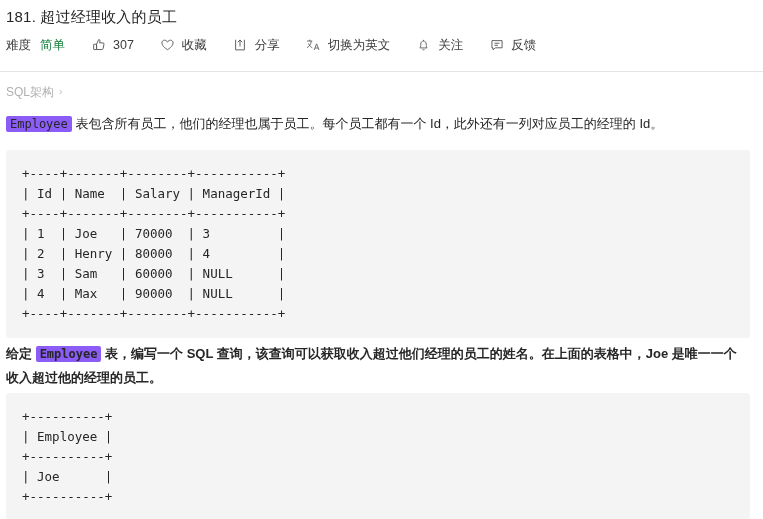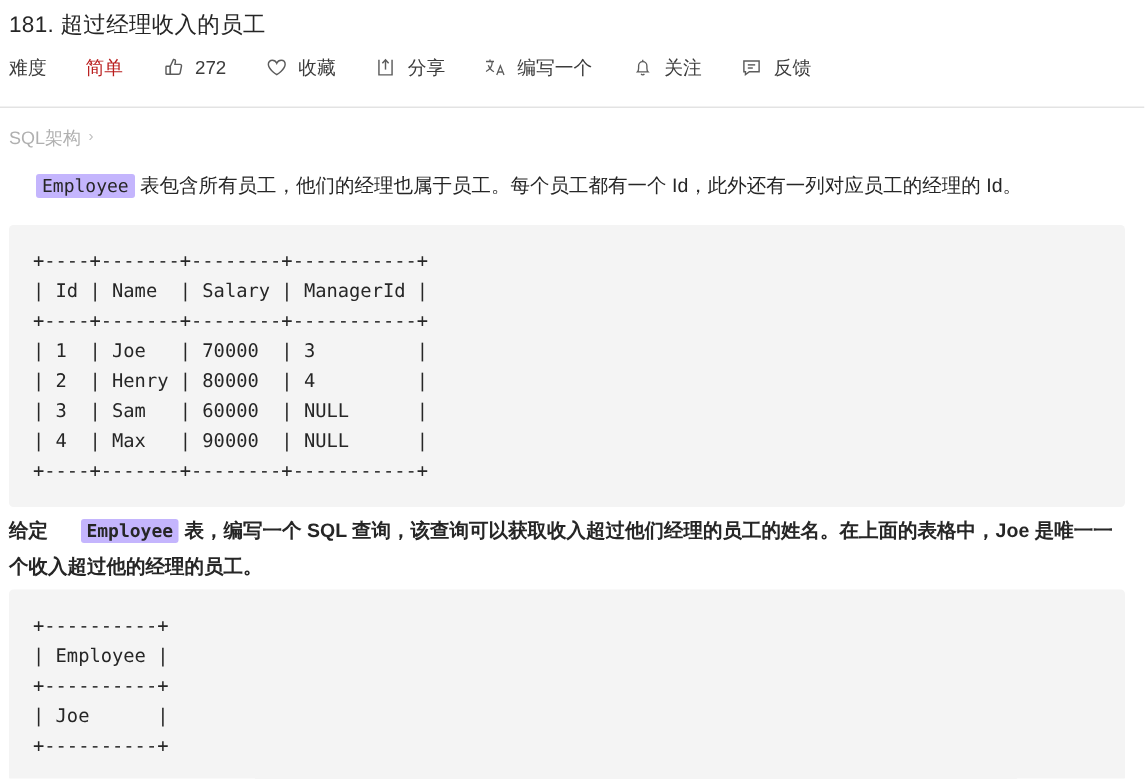--- a/index.html
+++ b/index.html
@@ -49,22 +49,22 @@
   .tb-group {
     display: flex;
     align-items: center;
     margin-right: 26px;
   }
   .tb-group:last-child { margin-right: 4px; }
   .tb-label {
     color: #3c3c3c;
   }
   .tb-diff-value {
-    color: #b91c1c;
-    margin-left: 26px;
+    color: #15803d;
+    margin-left: 9px;
   }
   .tb-icon {
     display: inline-flex;
     align-items: center;
     justify-content: center;
     width: 15px;
     height: 15px;
     margin-right: 7px;
     color: #5c5c5c;
     flex: none;
@@ -109,25 +109,24 @@
     font-size: 13px;
     line-height: 24px;
     color: #262626;
   }
   .para-1 { top: 112px; }
   .para-2 { top: 342px; font-weight: bold; }
 
   code.inline {
     font-family: "DejaVu Sans Mono", "Liberation Mono", monospace;
     font-size: 12px;
-    background: #c4b5fd;
+    background: #8b5cf6;
     border-radius: 2px;
     padding: 1px 4px;
     color: #262626;
-    margin-left: 18px;
   }
 
   
   .codeblock {
     position: absolute;
     left: 6px;
     width: 744px;
     background: #f4f4f4;
     border-radius: 3px;
     box-sizing: border-box;
@@ -159,21 +158,21 @@
       <span class="tb-diff-value">简单</span>
     </div>
 
     <div class="tb-group">
       <span class="tb-icon">
         <svg width="14" height="14" viewBox="0 0 16 16" fill="none" stroke="currentColor" stroke-width="1.1">
           <path d="M5.2 7.1 L7.6 1.8 C8.6 1.7 9.2 2.3 9.1 3.3 L8.7 5.6 L12.6 5.6 C13.4 5.6 13.9 6.2 13.7 7.0 L12.7 12.1 C12.6 12.8 12.1 13.2 11.4 13.2 L5.2 13.2 Z"></path>
           <rect x="1.9" y="7.1" width="3.3" height="6.1" rx="0.5"></rect>
         </svg>
       </span>
-      <span class="tb-text">272</span>
+      <span class="tb-text">307</span>
     </div>
 
     <div class="tb-group">
       <span class="tb-icon">
         <svg width="15" height="14" viewBox="0 0 16 16" fill="none" stroke="currentColor" stroke-width="1.1">
           <path d="M8 13.4 C8 13.4 1.6 9.6 1.6 5.6 C1.6 3.7 3.0 2.5 4.6 2.5 C6.0 2.5 7.4 3.4 8 4.8 C8.6 3.4 10.0 2.5 11.4 2.5 C13.0 2.5 14.4 3.7 14.4 5.6 C14.4 9.6 8 13.4 8 13.4 Z"></path>
         </svg>
       </span>
       <span class="tb-text">收藏</span>
     </div>
@@ -193,21 +192,21 @@
       <span class="tb-icon">
         <svg width="16" height="14" viewBox="0 0 18 16" fill="none" stroke="currentColor" stroke-width="1.05">
           <path d="M1.2 3.2 L7.6 3.2"></path>
           <path d="M4.4 1.6 L4.4 3.2"></path>
           <path d="M6.2 3.2 C6.2 7.0 4.0 9.8 1.2 11.2"></path>
           <path d="M3.0 6.2 C4.2 9.0 5.8 10.6 7.6 11.4"></path>
           <path d="M9.8 14.0 L12.7 6.6 L15.6 14.0"></path>
           <path d="M10.8 11.6 L14.6 11.6"></path>
         </svg>
       </span>
-      <span class="tb-text">编写一个</span>
+      <span class="tb-text">切换为英文</span>
     </div>
 
     <div class="tb-group">
       <span class="tb-icon">
         <svg width="13" height="14" viewBox="0 0 16 16" fill="none" stroke="currentColor" stroke-width="1.1">
           <path d="M3.6 11.6 L12.4 11.6 C11.6 10.8 11.4 10.2 11.4 8.6 L11.4 6.8 C11.4 4.8 10.0 3.2 8.0 3.2 C6.0 3.2 4.6 4.8 4.6 6.8 L4.6 8.6 C4.6 10.2 4.4 10.8 3.6 11.6 Z"></path>
           <path d="M8.0 1.7 L8.0 3.1"></path>
           <path d="M6.7 13.2 C7.0 13.8 7.5 14.1 8.0 14.1 C8.5 14.1 9.0 13.8 9.3 13.2"></path>
         </svg>
       </span>

